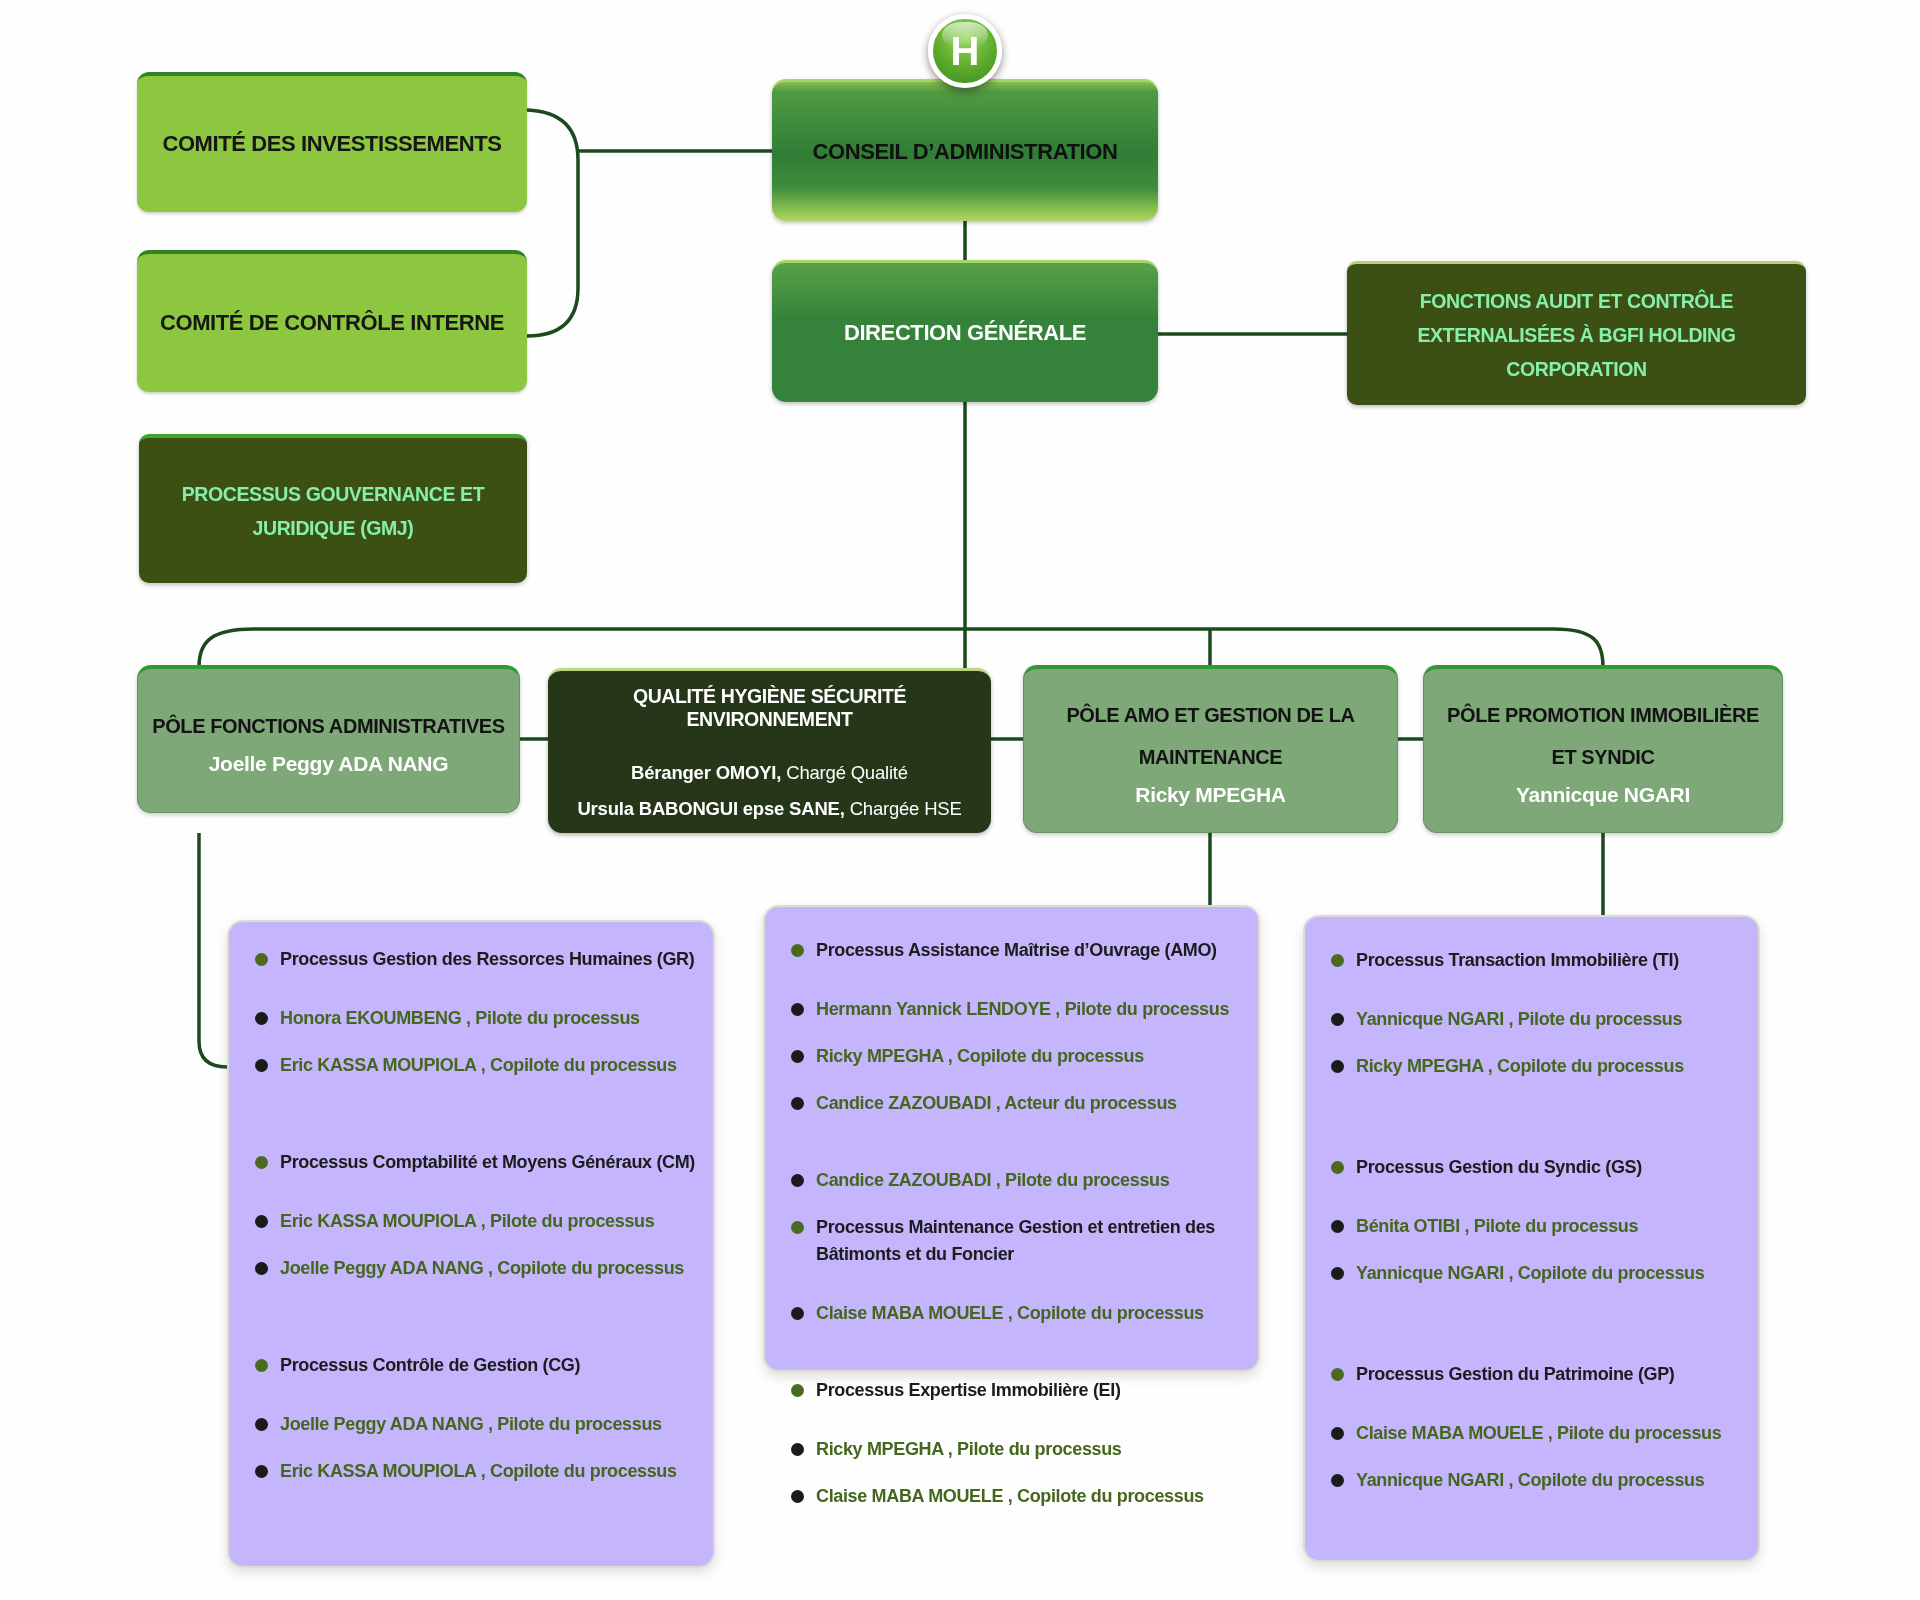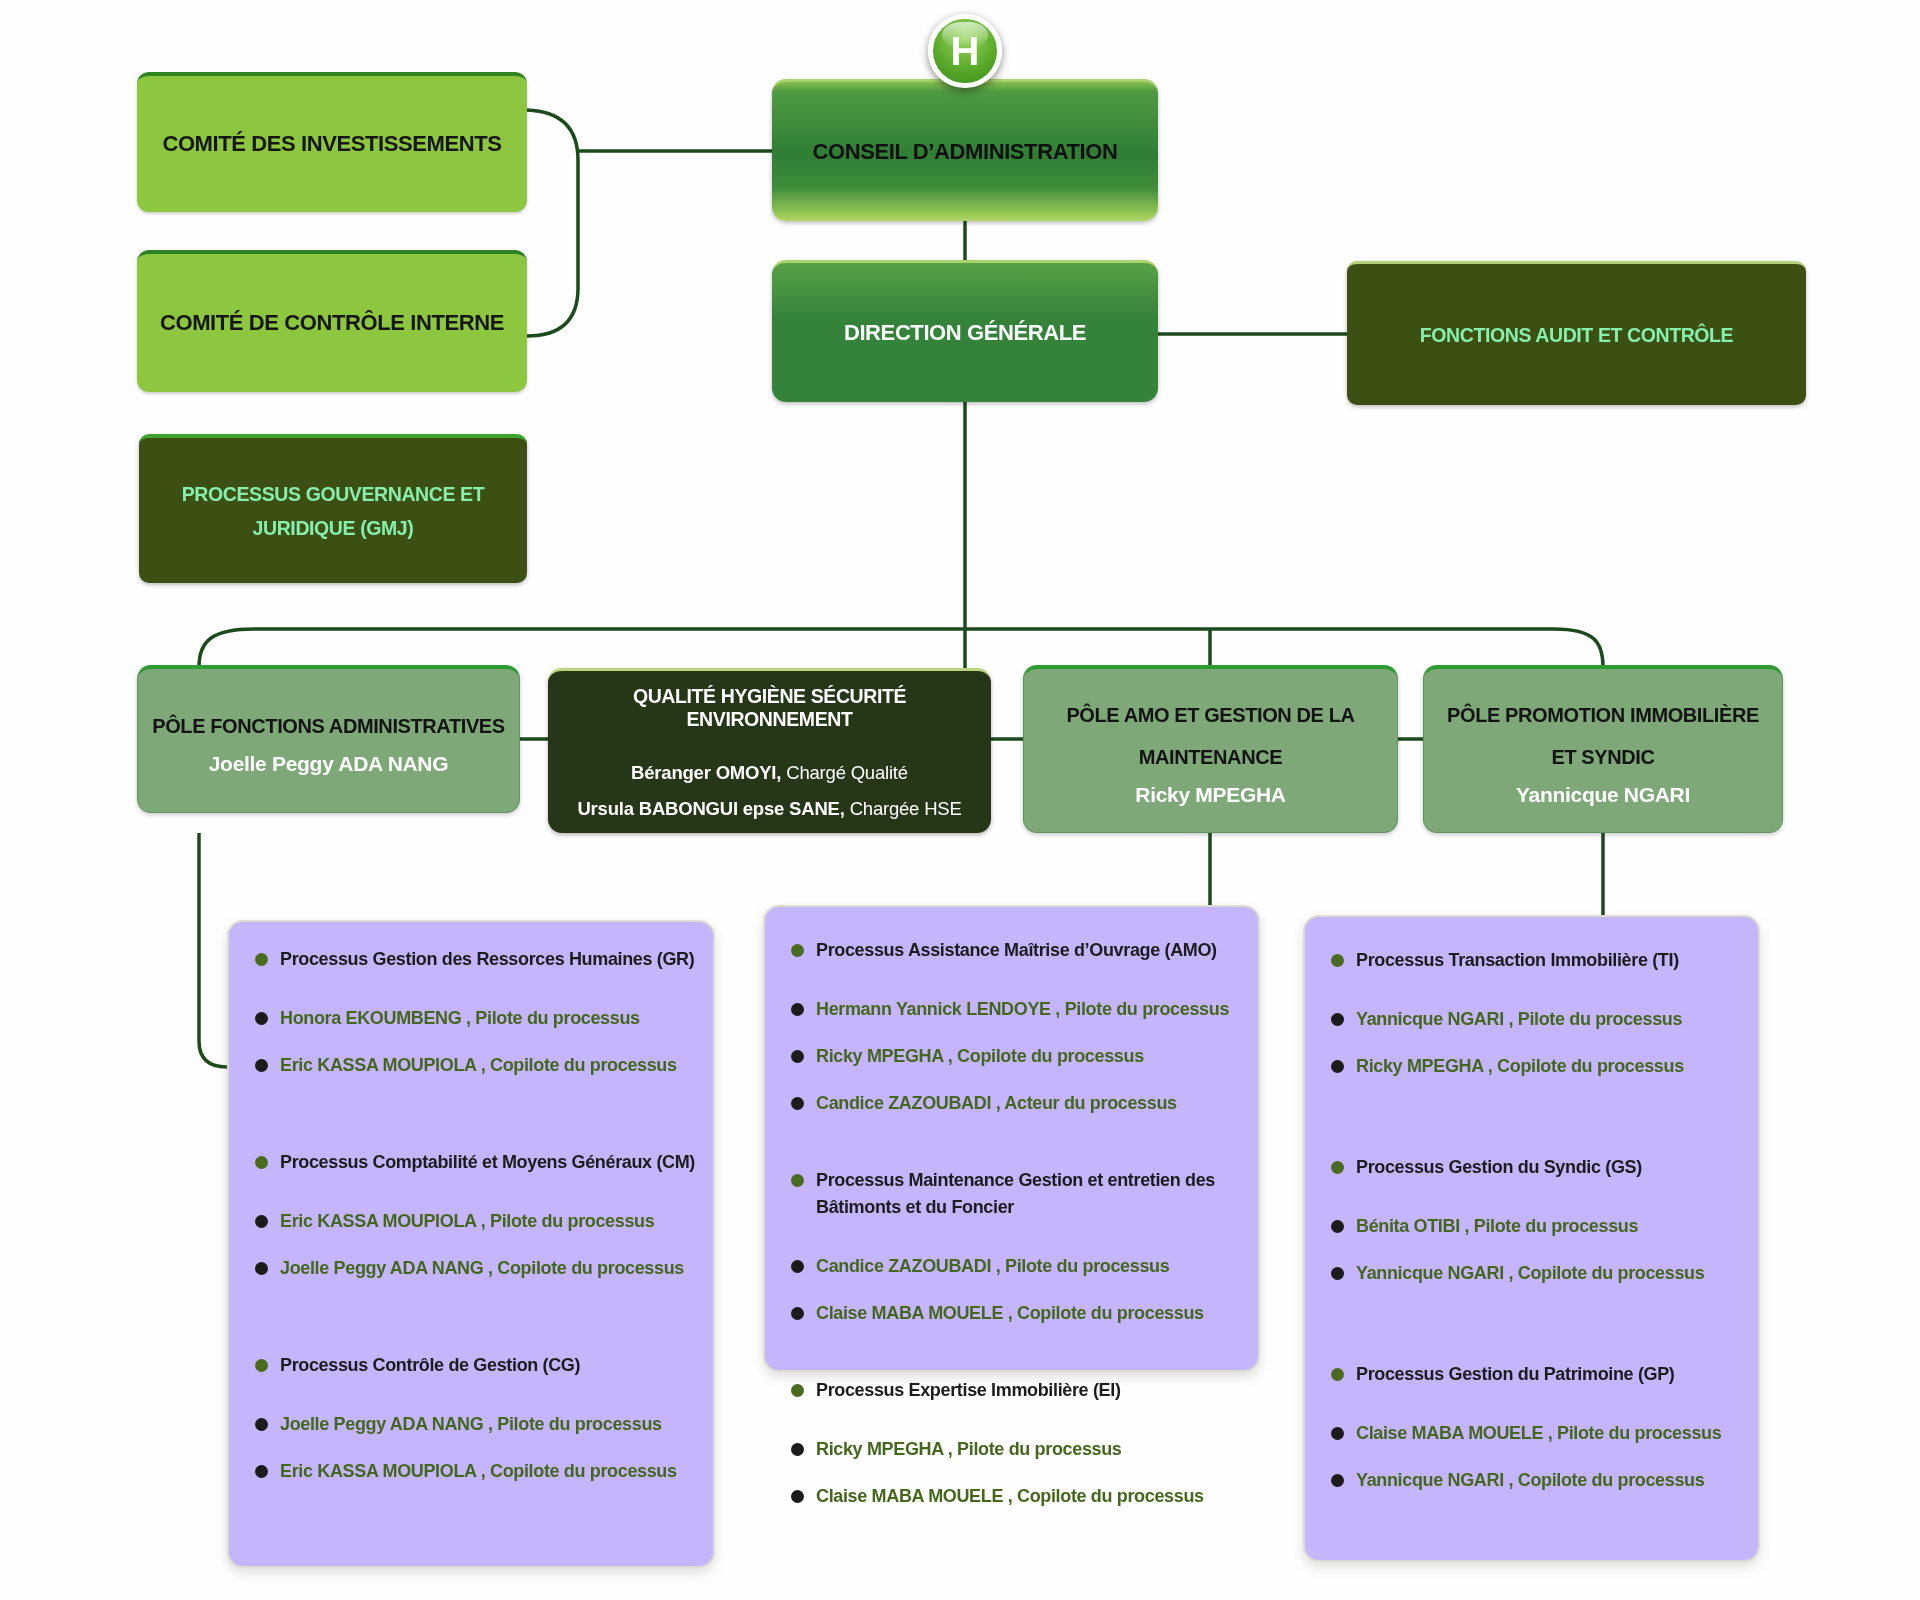--- a/index.html
+++ b/index.html
@@ -113,20 +113,21 @@
   <div class="box lime" style="left:137px;top:250px;width:390px;height:142px;">
     <div class="hdr">COMITÉ DE CONTRÔLE INTERNE</div>
   </div>
 
   <div class="box direction" style="left:772px;top:260px;width:386px;height:142px;">
     <div class="hdr">DIRECTION GÉNÉRALE</div>
   </div>
 
   <div class="box olive audit" style="left:1347px;top:261px;width:459px;height:144px;">
     <div class="hdr">FONCTIONS AUDIT ET CONTRÔLE</div>
+    <div class="hdr">EXTERNALISÉES À BGFI HOLDING CORPORATION</div>
   </div>
 
   <div class="box olive gmj" style="left:139px;top:434px;width:388px;height:149px;">
     <div class="hdr">PROCESSUS GOUVERNANCE ET</div>
     <div class="hdr">JURIDIQUE (GMJ)</div>
   </div>
 
   <div class="box sage" style="left:137px;top:665px;width:383px;height:148px;">
     <div class="ptitle">PÔLE FONCTIONS ADMINISTRATIVES</div>
     <div class="pname">Joelle Peggy ADA NANG</div>
@@ -215,30 +216,30 @@
         <div class="row person-row">
           <span class="bullet black-b"></span>
           <span class="txt person-t">Ricky MPEGHA , Copilote du processus</span>
         </div>
         <div class="row person-row">
           <span class="bullet black-b"></span>
           <span class="txt person-t">Candice ZAZOUBADI , Acteur du processus</span>
         </div>
       </div>
       <div class="group">
+        <div class="row person-row">
+          <span class="bullet black-b"></span>
+          <span class="txt person-t">Candice ZAZOUBADI , Pilote du processus</span>
+        </div>
         <div class="row title-row">
           <span class="bullet olive-b"></span>
           <span class="txt process-t">Processus Maintenance Gestion et entretien des Bâtimonts et du Foncier</span>
         </div>
         <div class="row person-row">
           <span class="bullet black-b"></span>
-          <span class="txt person-t">Candice ZAZOUBADI , Pilote du processus</span>
-        </div>
-        <div class="row person-row">
-          <span class="bullet black-b"></span>
           <span class="txt person-t">Claise MABA MOUELE , Copilote du processus</span>
         </div>
       </div>
       <div class="group">
         <div class="row title-row">
           <span class="bullet olive-b"></span>
           <span class="txt process-t">Processus Expertise Immobilière (EI)</span>
         </div>
         <div class="row person-row">
           <span class="bullet black-b"></span>

